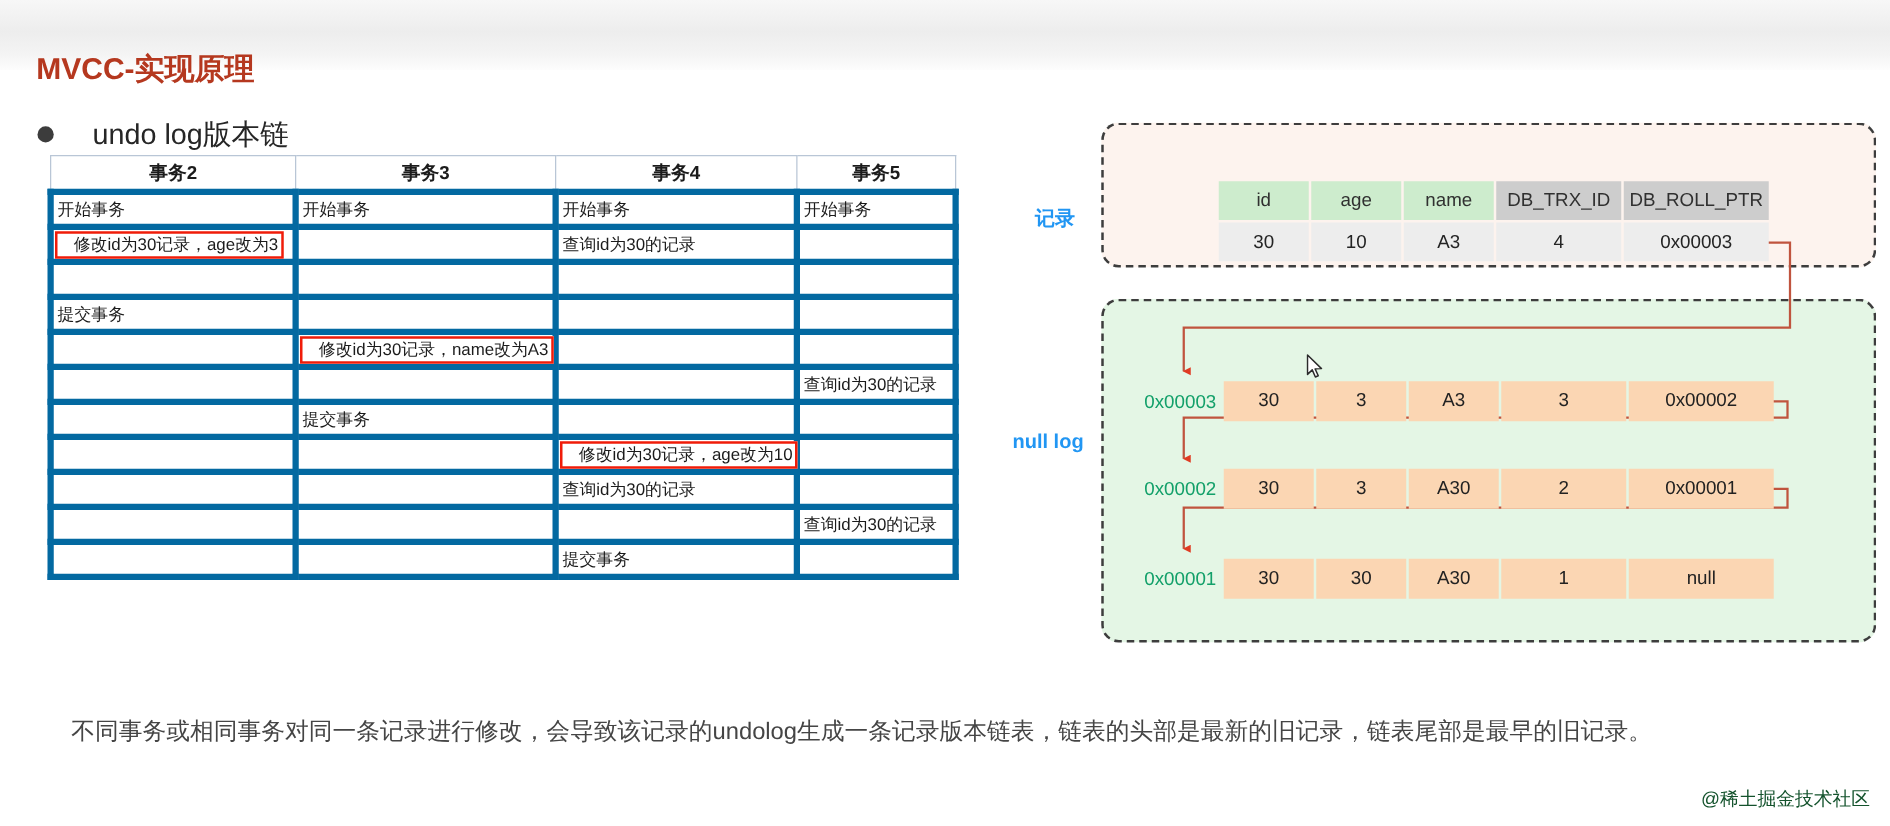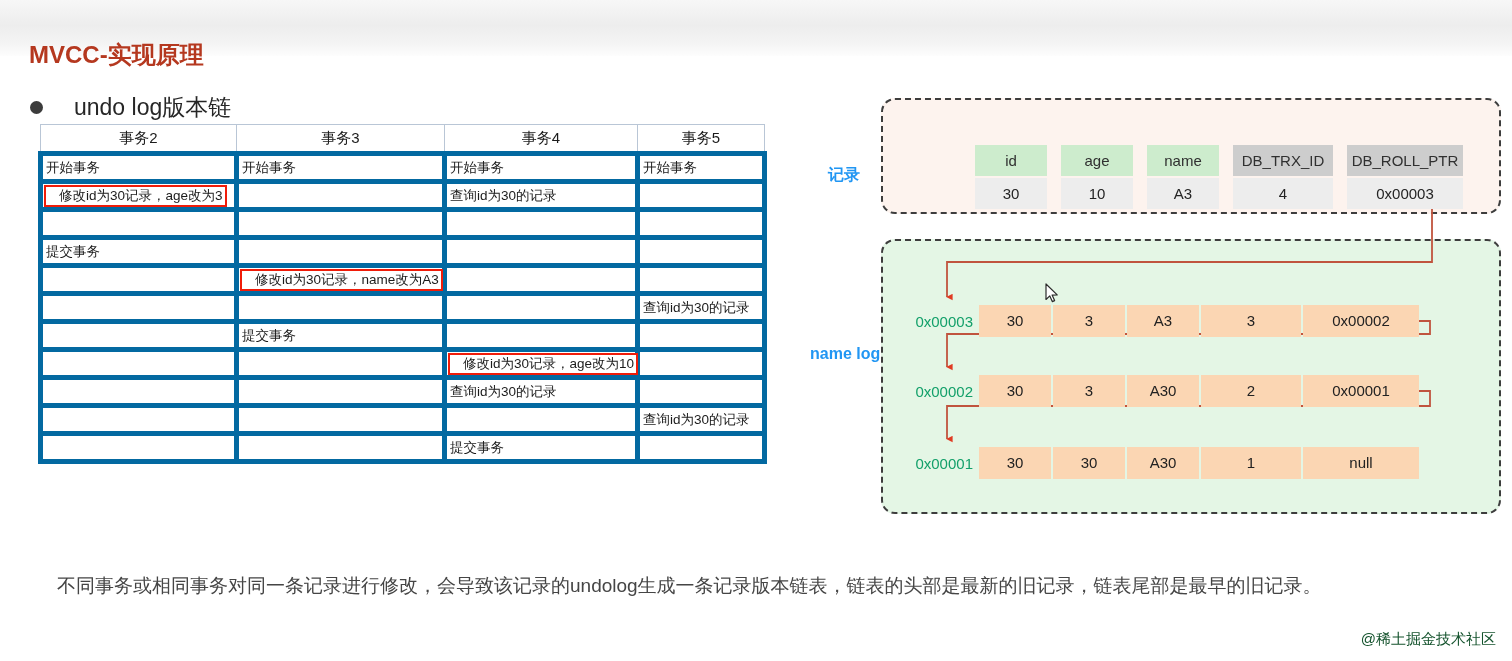--- a/index.html
+++ b/index.html
@@ -68,21 +68,21 @@
   }
   #txn-table col.c0 { width: 196px; }
   #txn-table col.c1 { width: 208px; }
   #txn-table col.c2 { width: 193px; }
   #txn-table col.c3 { width: 127px; }
   #txn-table th {
     border: 1px solid #b9c6d6;
     border-bottom: 1.5px solid #8fa4bb;
     height: 26px;
     font-size: 15px;
-    font-weight: normal;
+    font-weight: bold;
     color: #1b1b1b;
     text-align: center;
     padding: 0;
   }
   #txn-table td {
     border: 5px solid #0369a1;
     height: 23px;
     font-size: 13.5px;
     color: #1b1b1b;
     padding: 0 2px 0 3px;
@@ -133,21 +133,21 @@
     box-sizing: border-box;
   }
 
   
   #record-grid {
     position: absolute;
     left: 975px; top: 145px;
     display: flex;
     z-index: 2;
   }
-  #record-grid .rcol { display: flex; flex-direction: column; margin-right: 14px; }
+  #record-grid .rcol { display: flex; flex-direction: column; margin-right: 2px; }
   #record-grid .rcol:last-child { margin-right: 0; }
   #record-grid .rhead {
     height: 31px;
     line-height: 31px;
     text-align: center;
     font-size: 15px;
     color: #303030;
   }
   #record-grid .rcell {
     height: 31px;
@@ -320,21 +320,21 @@
         <td><span>提交事务</span></td>
         <td></td>
       </tr>
     </tbody>
 </table>
 
 <div id="record-box"></div>
 <div id="undo-box"></div>
 
 <div class="label-blue" id="label-record">记录</div>
-<div class="label-blue" id="label-undolog">name log</div>
+<div class="label-blue" id="label-undolog">null log</div>
 
 <div id="record-grid">
   <div class="rcol">
     <div class="rhead green w-id">id</div>
     <div class="rcell w-id">30</div>
   </div>
   <div class="rcol">
     <div class="rhead green w-age">age</div>
     <div class="rcell w-age">10</div>
   </div>

